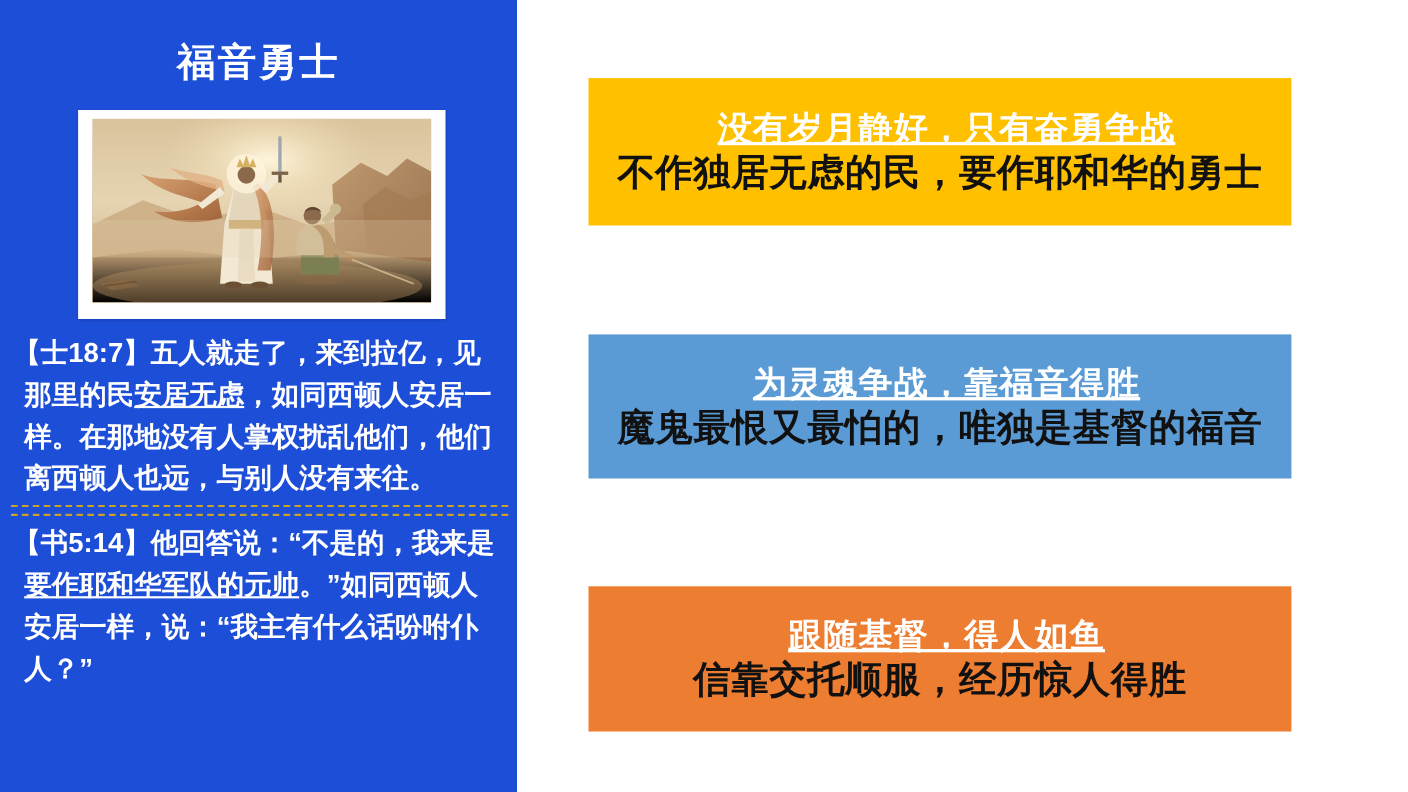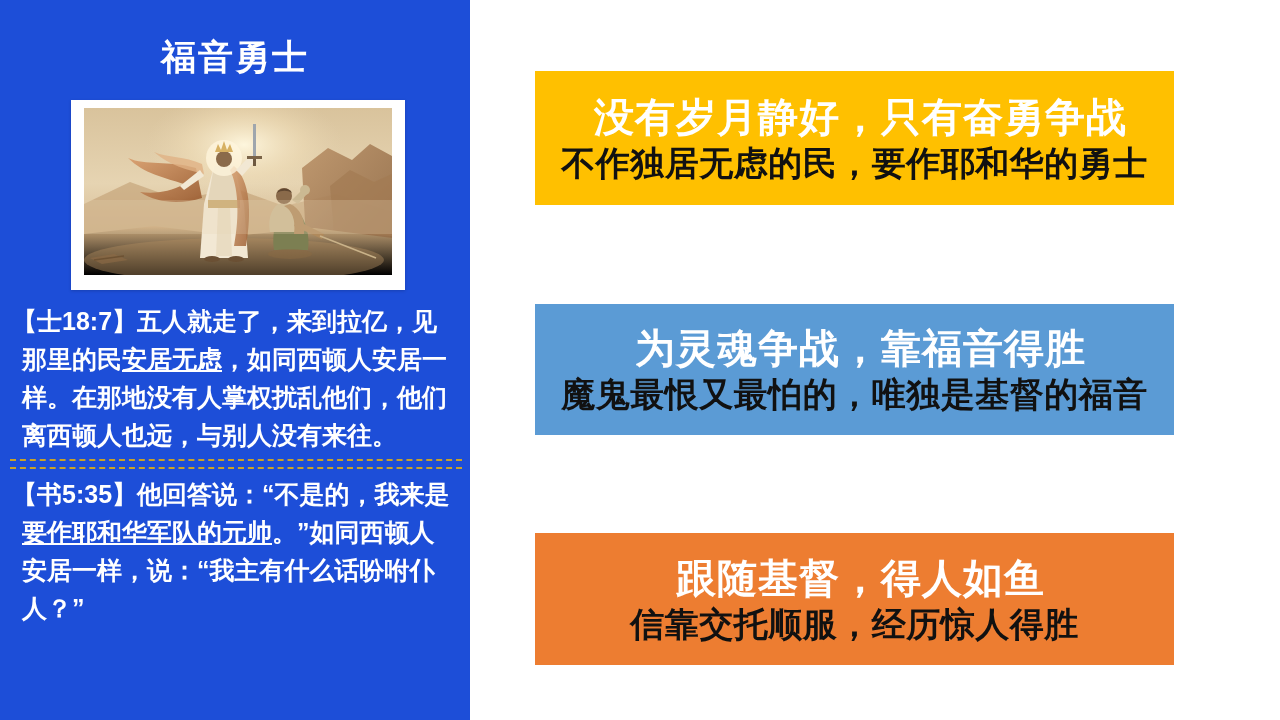--- a/index.html
+++ b/index.html
@@ -111,26 +111,27 @@
     flex-direction: column;
     align-items: center;
     justify-content: center;
   }
   #banner-1 { top: 71px;  height: 134px; background: #ffc000; }
   #banner-2 { top: 304px; height: 131px; background: #5b9bd5; }
   #banner-3 { top: 533px; height: 132px; background: #ed7d31; }
 
   .banner-heading {
     color: #ffffff;
-    font-size: 40px;
+    font-size: 31px;
     font-weight: bold;
     letter-spacing: 1px;
     line-height: 1.2;
     text-align: center;
     margin: 0 0 2px 12px;
+    text-decoration: underline;
   }
   .banner-sub {
     color: #111111;
     font-size: 34px;
     font-weight: bold;
     letter-spacing: 0.5px;
     line-height: 1.2;
     text-align: center;
     margin: 0;
   }
@@ -237,21 +238,21 @@
       <div class="scripture-block">
         <p class="scripture-text"><span>【士18:7】五人就走了，来到拉亿，见那里的民</span><span class="u">安居无虑</span><span>，如同西顿人安居一样。在那地没有人掌权扰乱他们，他们离西顿人也远，与别人没有来往。</span></p>
       </div>
 
       <div class="divider" style="border-top-color: rgb(201, 162, 39);"></div>
 
 
       <div class="divider" style="border-top-color: rgb(201, 162, 39);"></div>
 
       <div class="scripture-block">
-        <p class="scripture-text"><span>【书5:35】他回答说：“不是的，我来是</span><span class="u">要作耶和华军队的元帅</span><span>。”如同西顿人安居一样，说：“我主有什么话吩咐仆人？”</span></p>
+        <p class="scripture-text"><span>【书5:14】他回答说：“不是的，我来是</span><span class="u">要作耶和华军队的元帅</span><span>。”如同西顿人安居一样，说：“我主有什么话吩咐仆人？”</span></p>
       </div>
 
     </div>
   </div>
 
   <div class="banner" id="banner-1" style="background: rgb(255, 192, 0);">
     <div class="banner-heading" style="color: rgb(255, 255, 255);">没有岁月静好，只有奋勇争战</div>
     <div class="banner-sub" style="color: rgb(17, 17, 17);">不作独居无虑的民，要作耶和华的勇士</div>
   </div>
 

